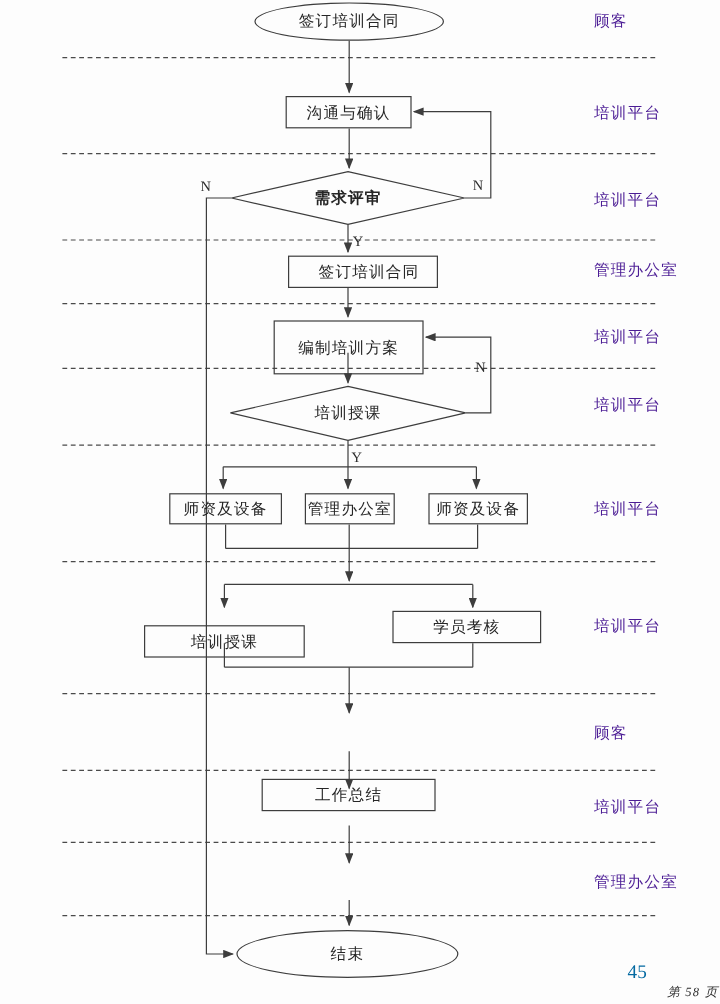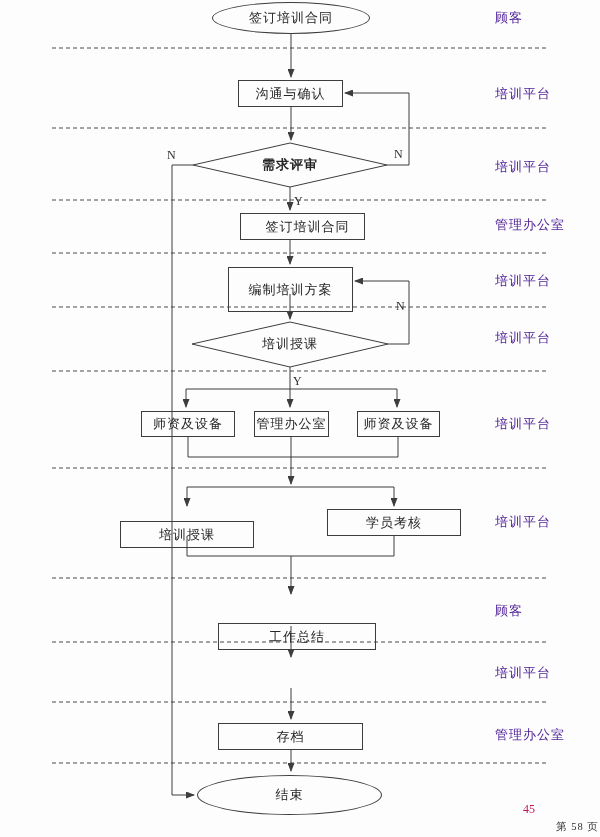--- a/index.html
+++ b/index.html
@@ -44,21 +44,21 @@
     font-size:13px;letter-spacing:1px;
     display:flex;align-items:center;
     color:#4c1d95;
   }
   .branch{
     position:absolute;
     font-size:12px;
     font-family:"Liberation Serif","DejaVu Serif",serif;
     color:#2e2e2e;
   }
-  .pageno{position:absolute;font-size:12px;color:#be185d;}
+  .pageno{position:absolute;font-size:16px;color:#0369a1;}
   .footer{position:absolute;font-size:10.5px;letter-spacing:1px;color:#2e2e2e;}
 </style>
 </head>
 <body>
 
 <div id="stage">
 
   <svg id="wires" width="600" height="837" viewBox="0 0 600 837">
     <defs>
       <marker id="arr" markerWidth="9" markerHeight="7" refX="8" refY="3.5" orient="auto">
@@ -122,23 +122,22 @@
   <div class="oval" style="left:212px;top:2px;width:158px;height:32px;">签订培训合同</div>
   <div class="oval" style="left:197px;top:775px;width:185px;height:40px;">结束</div>
 
   <div class="box" style="left:238px;top:80px;width:105px;height:27px;">沟通与确认</div>
   <div class="box" style="left:240px;top:213px;width:125px;height:27px;padding-left:10px;">签订培训合同</div>
   <div class="box" style="left:228px;top:267px;width:125px;height:45px;">编制培训方案</div>
   <div class="box" style="left:141px;top:411px;width:94px;height:26px;">师资及设备</div>
   <div class="box" style="left:254px;top:411px;width:75px;height:26px;">管理办公室</div>
   <div class="box" style="left:357px;top:411px;width:83px;height:26px;">师资及设备</div>
   <div class="box" style="left:120px;top:509px;width:134px;height:27px;margin-top:12px;">培训授课</div>
-  <div class="box" style="left:327px;top:509px;width:134px;height:27px;">学员考核</div>
-  <div class="box" style="left:218px;top:623px;width:158px;height:27px;">工作总结</div>
-  <div class="box" style="left:218px;top:723px;width:145px;height:27px;">存档</div>
+  <div class="box" style="left:327px;top:509px;width:124px;height:27px;">学员考核</div>
+  <div class="box" style="left:218px;top:649px;width:145px;height:27px;">工作总结</div>
 
   <div class="dtext" style="left:240px;top:157px;font-weight:bold;">需求评审</div>
   <div class="dtext" style="left:240px;top:336px;">培训授课</div>
 
   <div class="branch" style="left:167px;top:148px;">N</div>
   <div class="branch" style="left:394px;top:147px;">N</div>
   <div class="branch" style="left:294px;top:194px;">Y</div>
   <div class="branch" style="left:396px;top:299px;">N</div>
   <div class="branch" style="left:293px;top:374px;">Y</div>
 
@@ -148,15 +147,15 @@
   <div class="lane-label" style="top:216px;">管理办公室</div>
   <div class="lane-label" style="top:272px;">培训平台</div>
   <div class="lane-label" style="top:329px;">培训平台</div>
   <div class="lane-label" style="top:415px;">培训平台</div>
   <div class="lane-label" style="top:513px;">培训平台</div>
   <div class="lane-label" style="top:602px;">顾客</div>
   <div class="lane-label" style="top:664px;">培训平台</div>
   <div class="lane-label" style="top:726px;">管理办公室</div>
 
   <div class="pageno" style="left:523px;top:802px;">45</div>
-  <div class="footer" style="left:556px;top:820px;">第 58 页</div>
+  <div class="footer" style="left:556px;top:820px;font-style:italic;">第 58 页</div>
 
 </div>
 
 </body></html>

